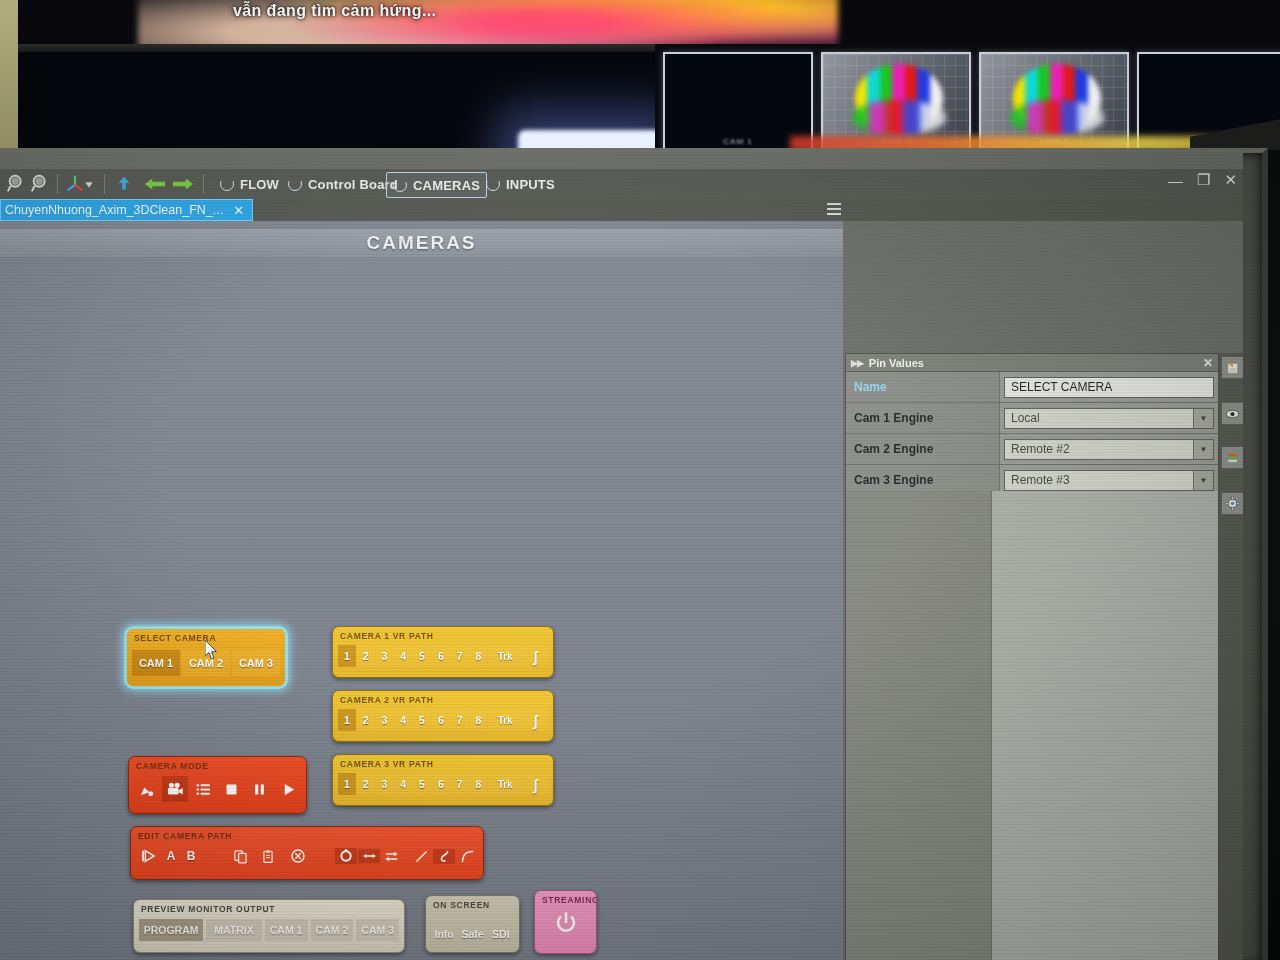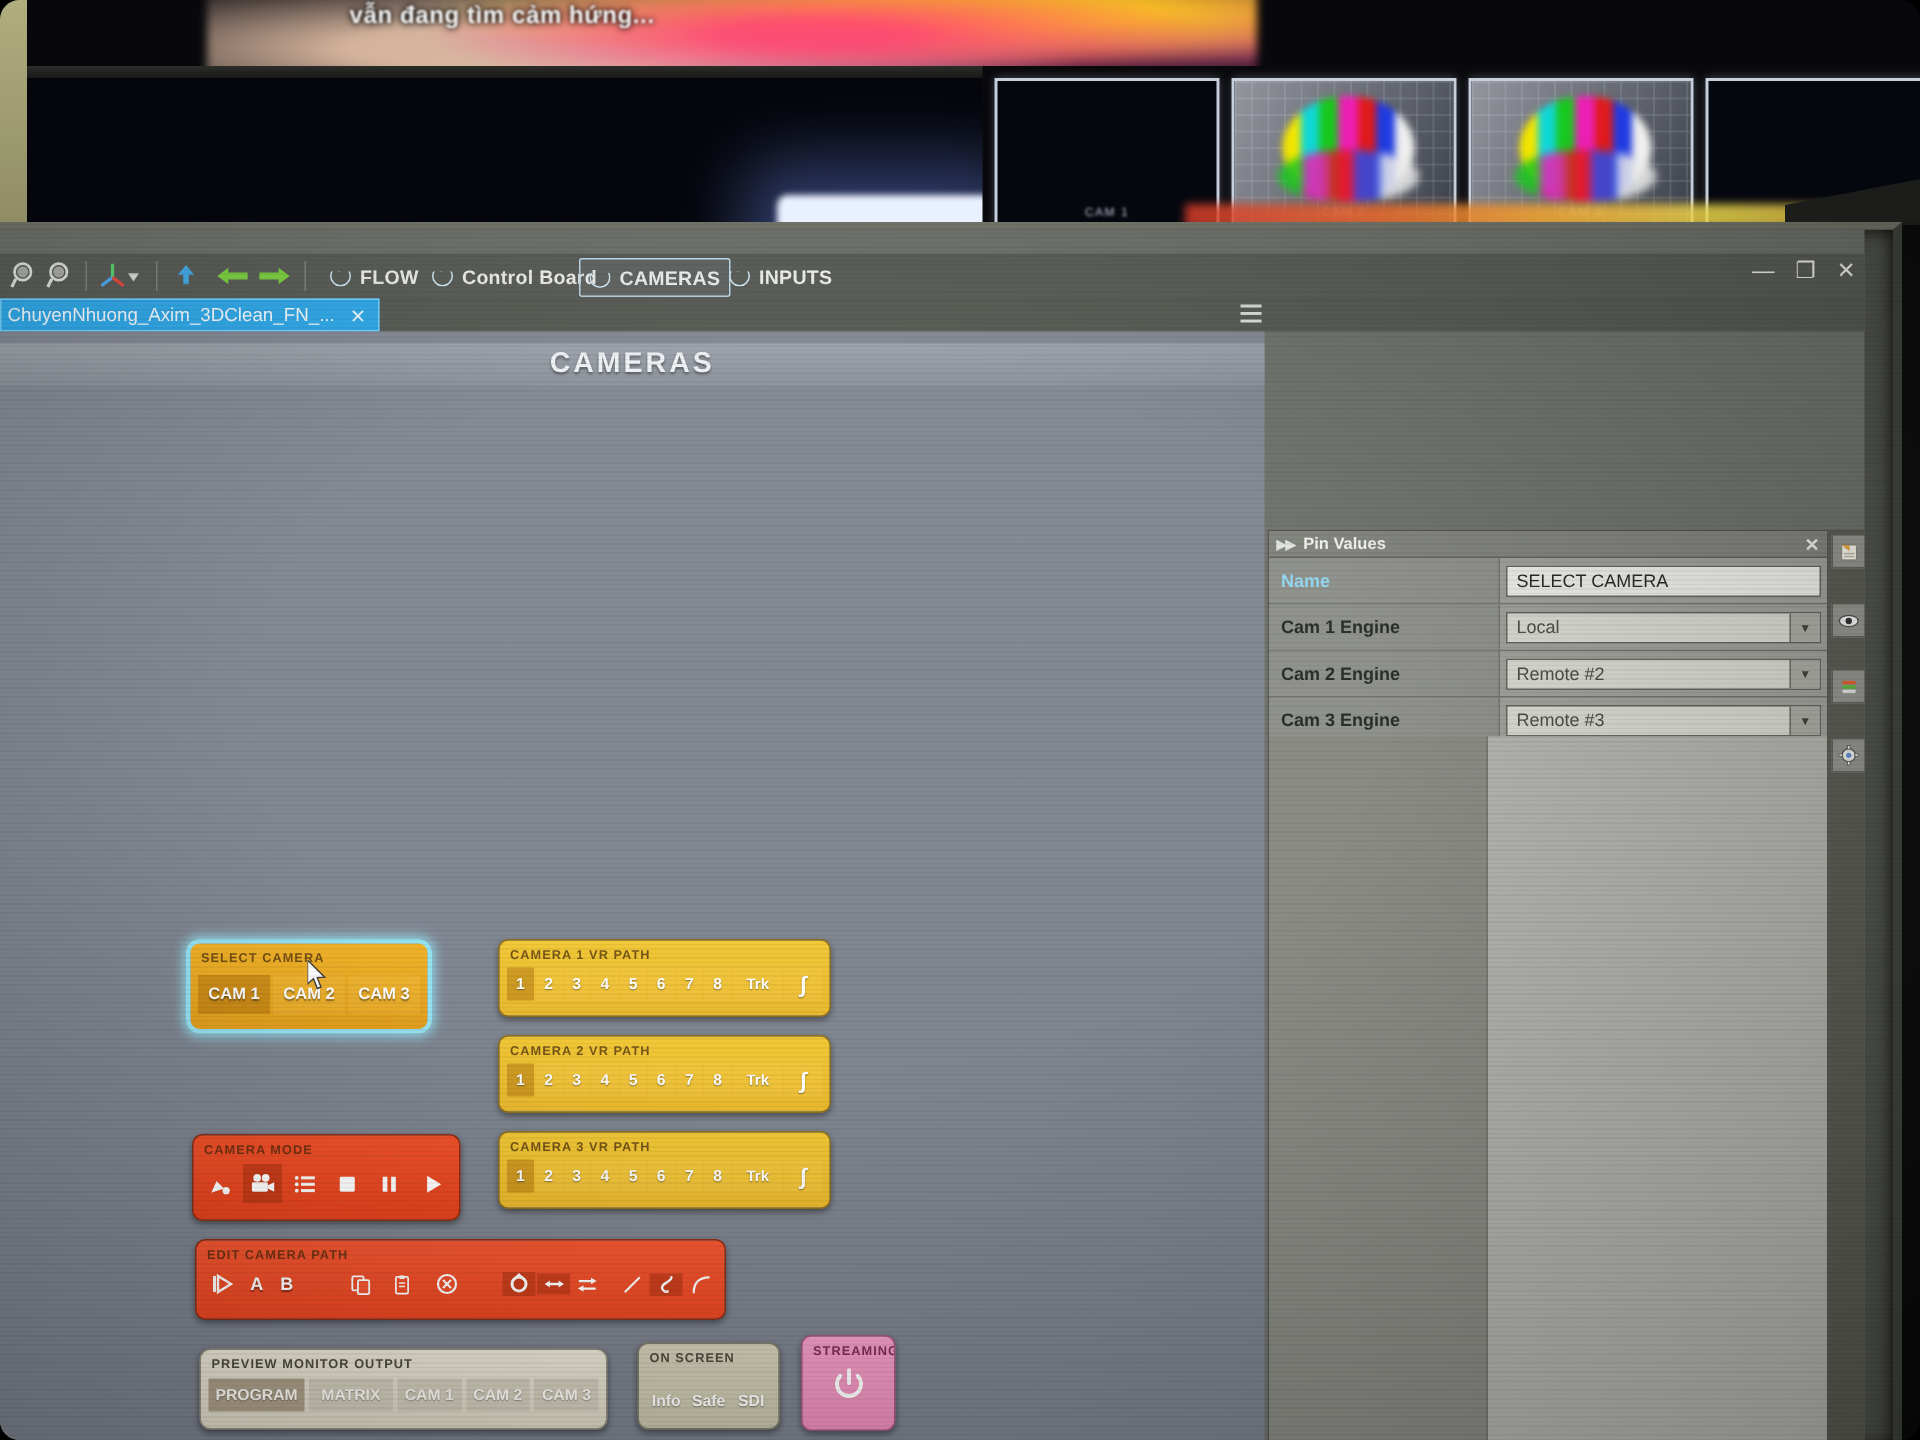--- a/index.html
+++ b/index.html
@@ -1,17 +1,17 @@
 <!DOCTYPE html>
 <html><head>
 <meta charset="utf-8">
 <style>
   html,body{margin:0;padding:0;background:#000;}
   body{width:1280px;height:960px;overflow:hidden;font-family:"Liberation Sans",sans-serif;}
-  #root{position:relative;width:1280px;height:960px;overflow:hidden;border-radius:13px;}
+  #root{position:relative;width:1280px;height:960px;overflow:hidden;}
 
   
   .photo-bg{position:absolute;left:0;top:0;width:1280px;height:200px;background:#070709;}
   .wall-left{position:absolute;left:0;top:0;width:18px;height:160px;background:linear-gradient(180deg,#b0ae7e,#8d8a63);}
   .tv-top{position:absolute;left:18px;top:0;width:1262px;height:46px;background:#08080c;overflow:hidden;}
   .tv-top-img{position:absolute;left:120px;top:-34px;width:700px;height:92px;
     background:
       radial-gradient(ellipse at 58% 62%, rgba(255,60,120,.85) 0 11%, transparent 46%),
       radial-gradient(ellipse at 74% 45%, rgba(255,200,30,.9) 0 16%, transparent 52%),
       radial-gradient(ellipse at 30% 72%, rgba(233,196,170,.9) 0 17%, transparent 55%),

